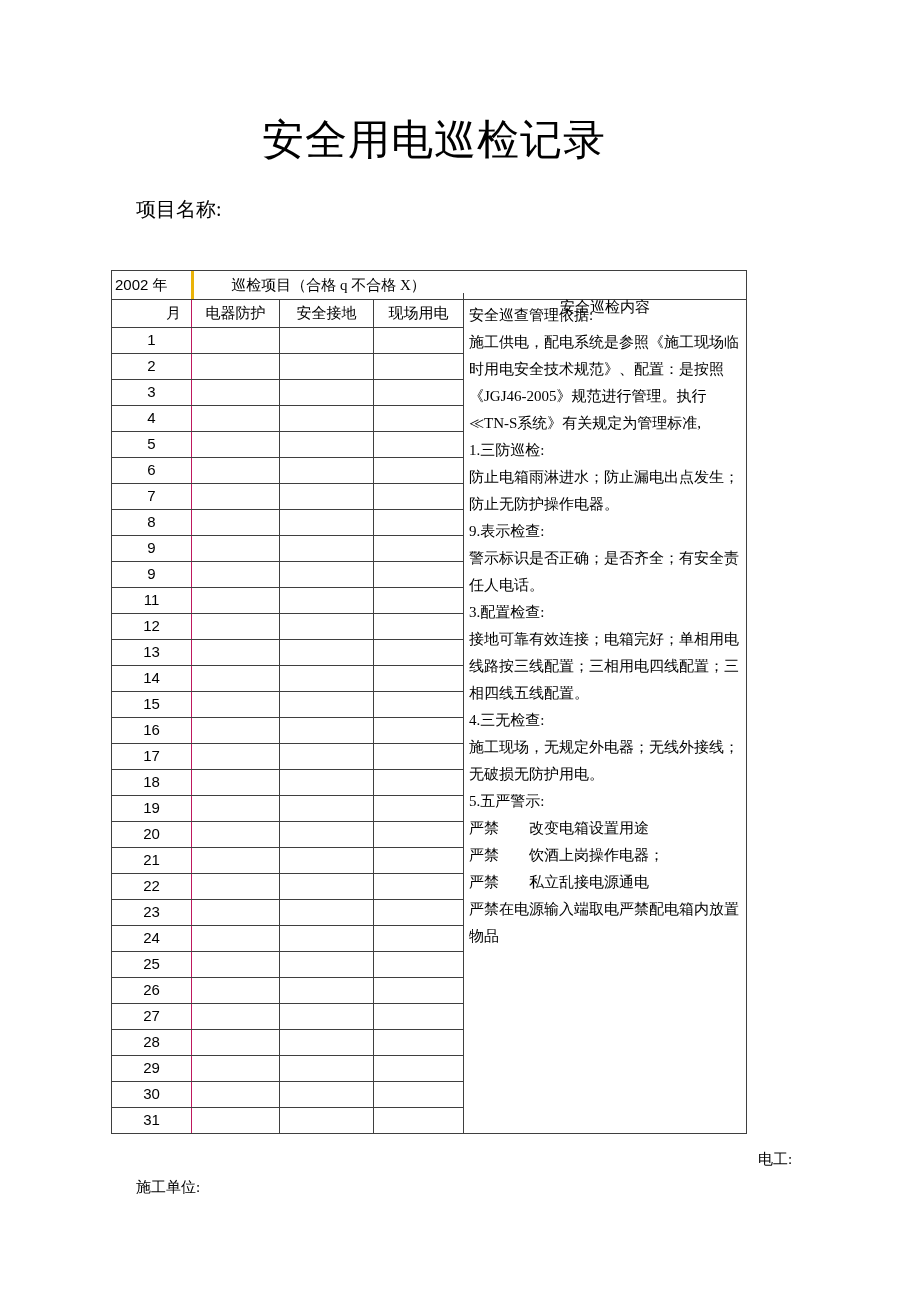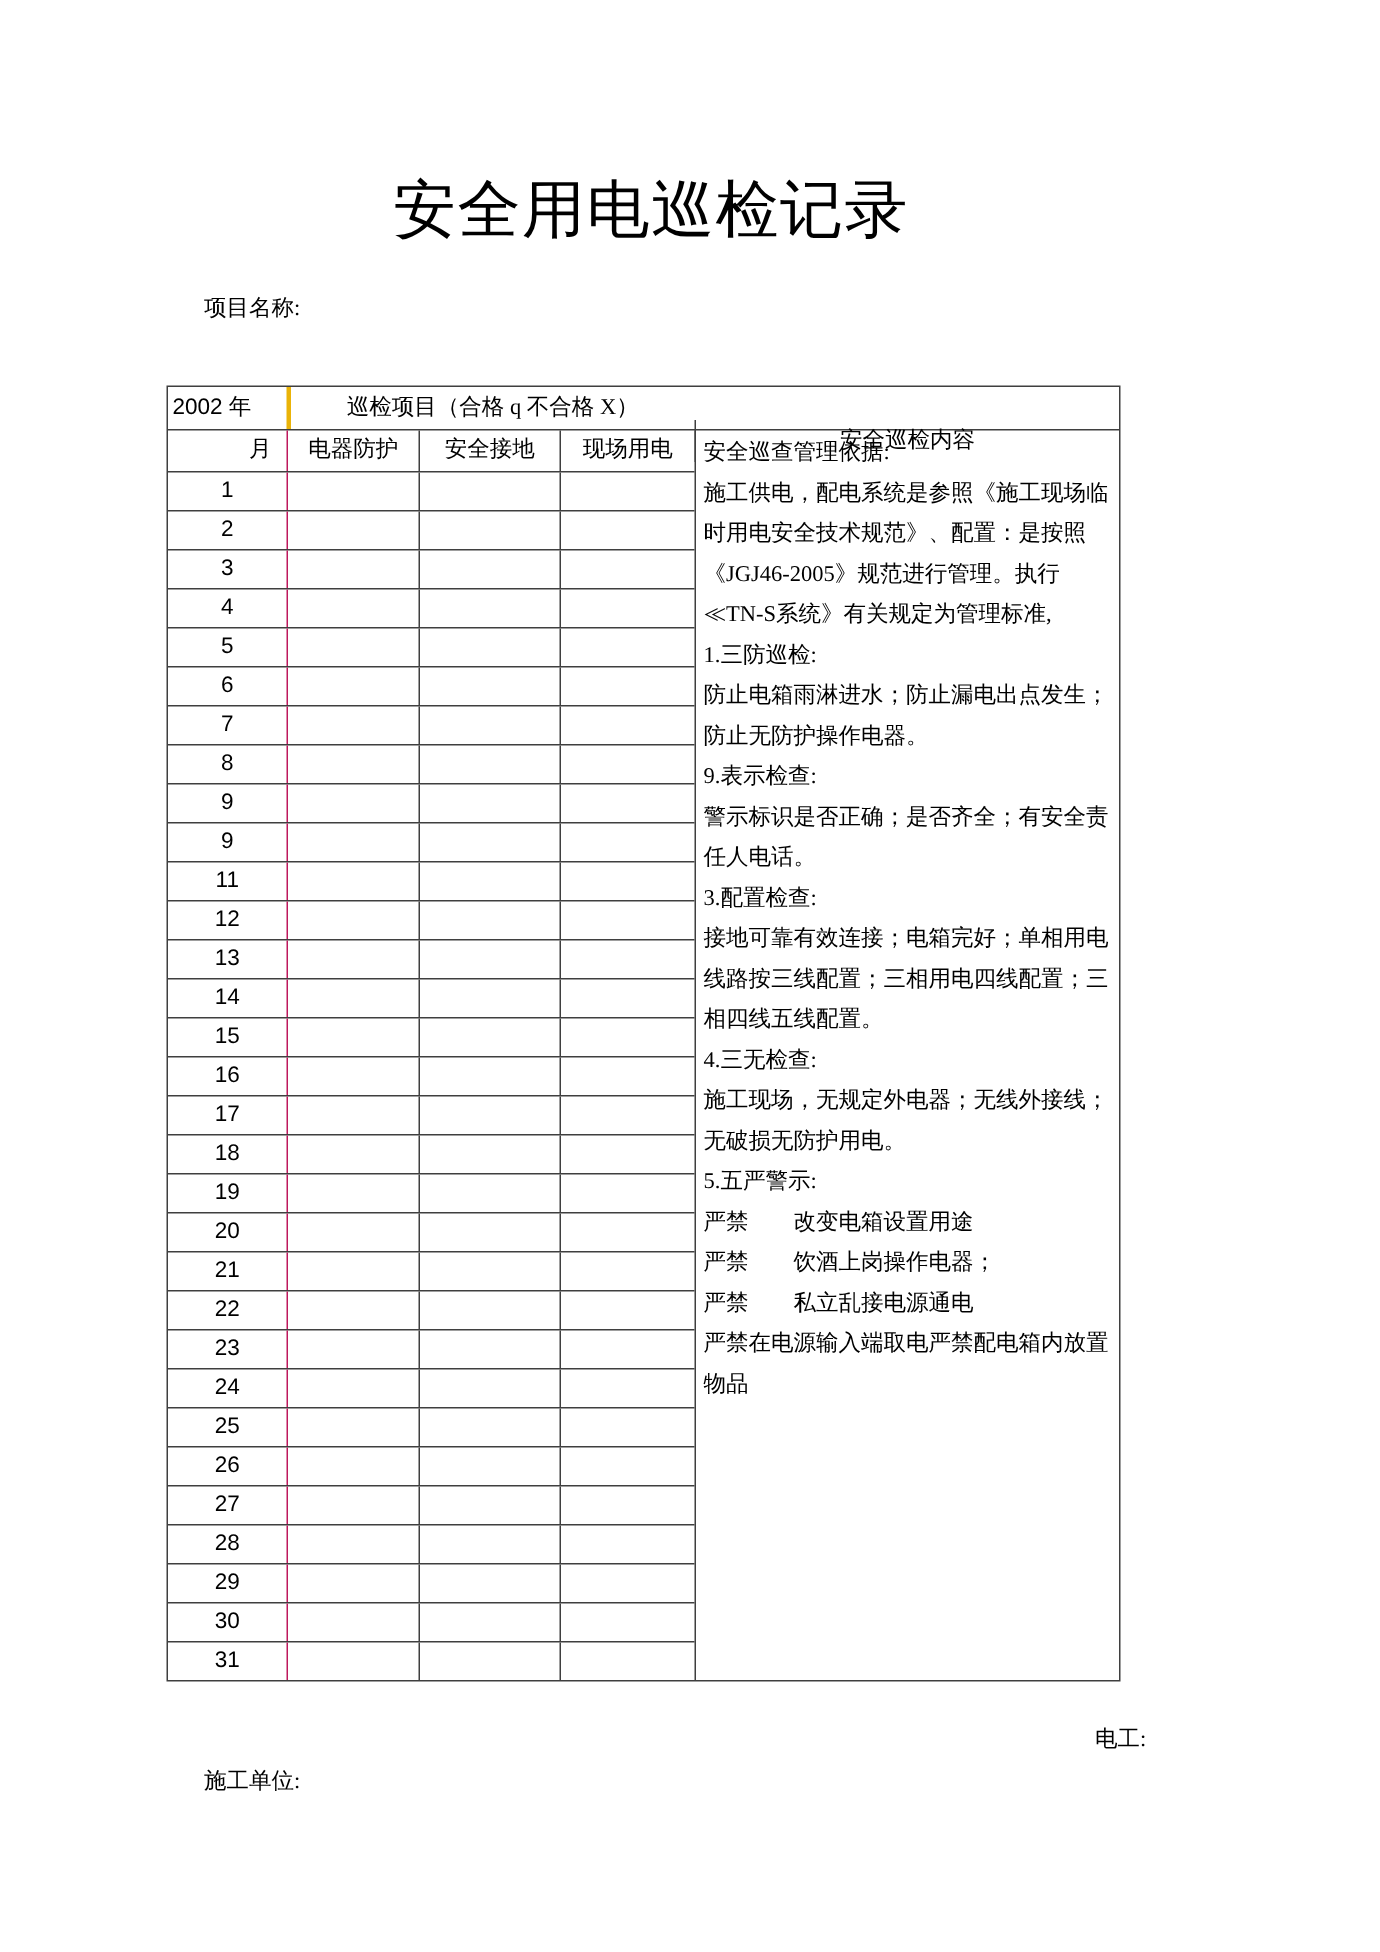--- a/index.html
+++ b/index.html
@@ -15,26 +15,26 @@
     position: absolute;
     top: 112px; left: 0; width: 868px;
     text-align: center;
     font-size: 42px;
     letter-spacing: 1px;
     font-family: Liberation Serif, serif;
   }
   .project-label {
     position: absolute;
     left: 136px; top: 196px;
-    font-size: 15px;
+    font-size: 20px;
   }
   
   .tbl {
     position: absolute;
-    left: 111px; top: 257px;
+    left: 111px; top: 270px;
     width: 636px;
     border: 1px solid #3f3f3f;
     font-size: 15px;
     line-height: 1.25;
   }
   .hrow1 { display: flex; height: 28px; align-items: center; }
   .h-year  { width: 79px; padding-left: 3px; height: 100%; display: flex; align-items: center; }
   .h-insp  { width: 272px; height: 100%; border-left: 3px solid #eab308;
              display: flex; align-items: center; justify-content: center; text-align: center; }
   .h-content { flex: 1; height: 100%; border-left: 1px solid #3f3f3f;
@@ -59,21 +59,21 @@
   .num-sans { font-family: "Liberation Sans", sans-serif; }
   .content-cell {
     flex: 1;
     border-left: 1px solid #3f3f3f;
     padding: 2px 3px 0 5px;
     font-size: 15px;
   }
   .para { line-height: 27px; }
   .footer-electrician {
     position: absolute;
-    left: 730px; top: 1150px;
+    left: 758px; top: 1150px;
     font-size: 15px;
   }
   .footer-builder {
     position: absolute;
     left: 136px; top: 1178px;
     font-size: 15px;
   }
 </style>
 </head>
 <body>

